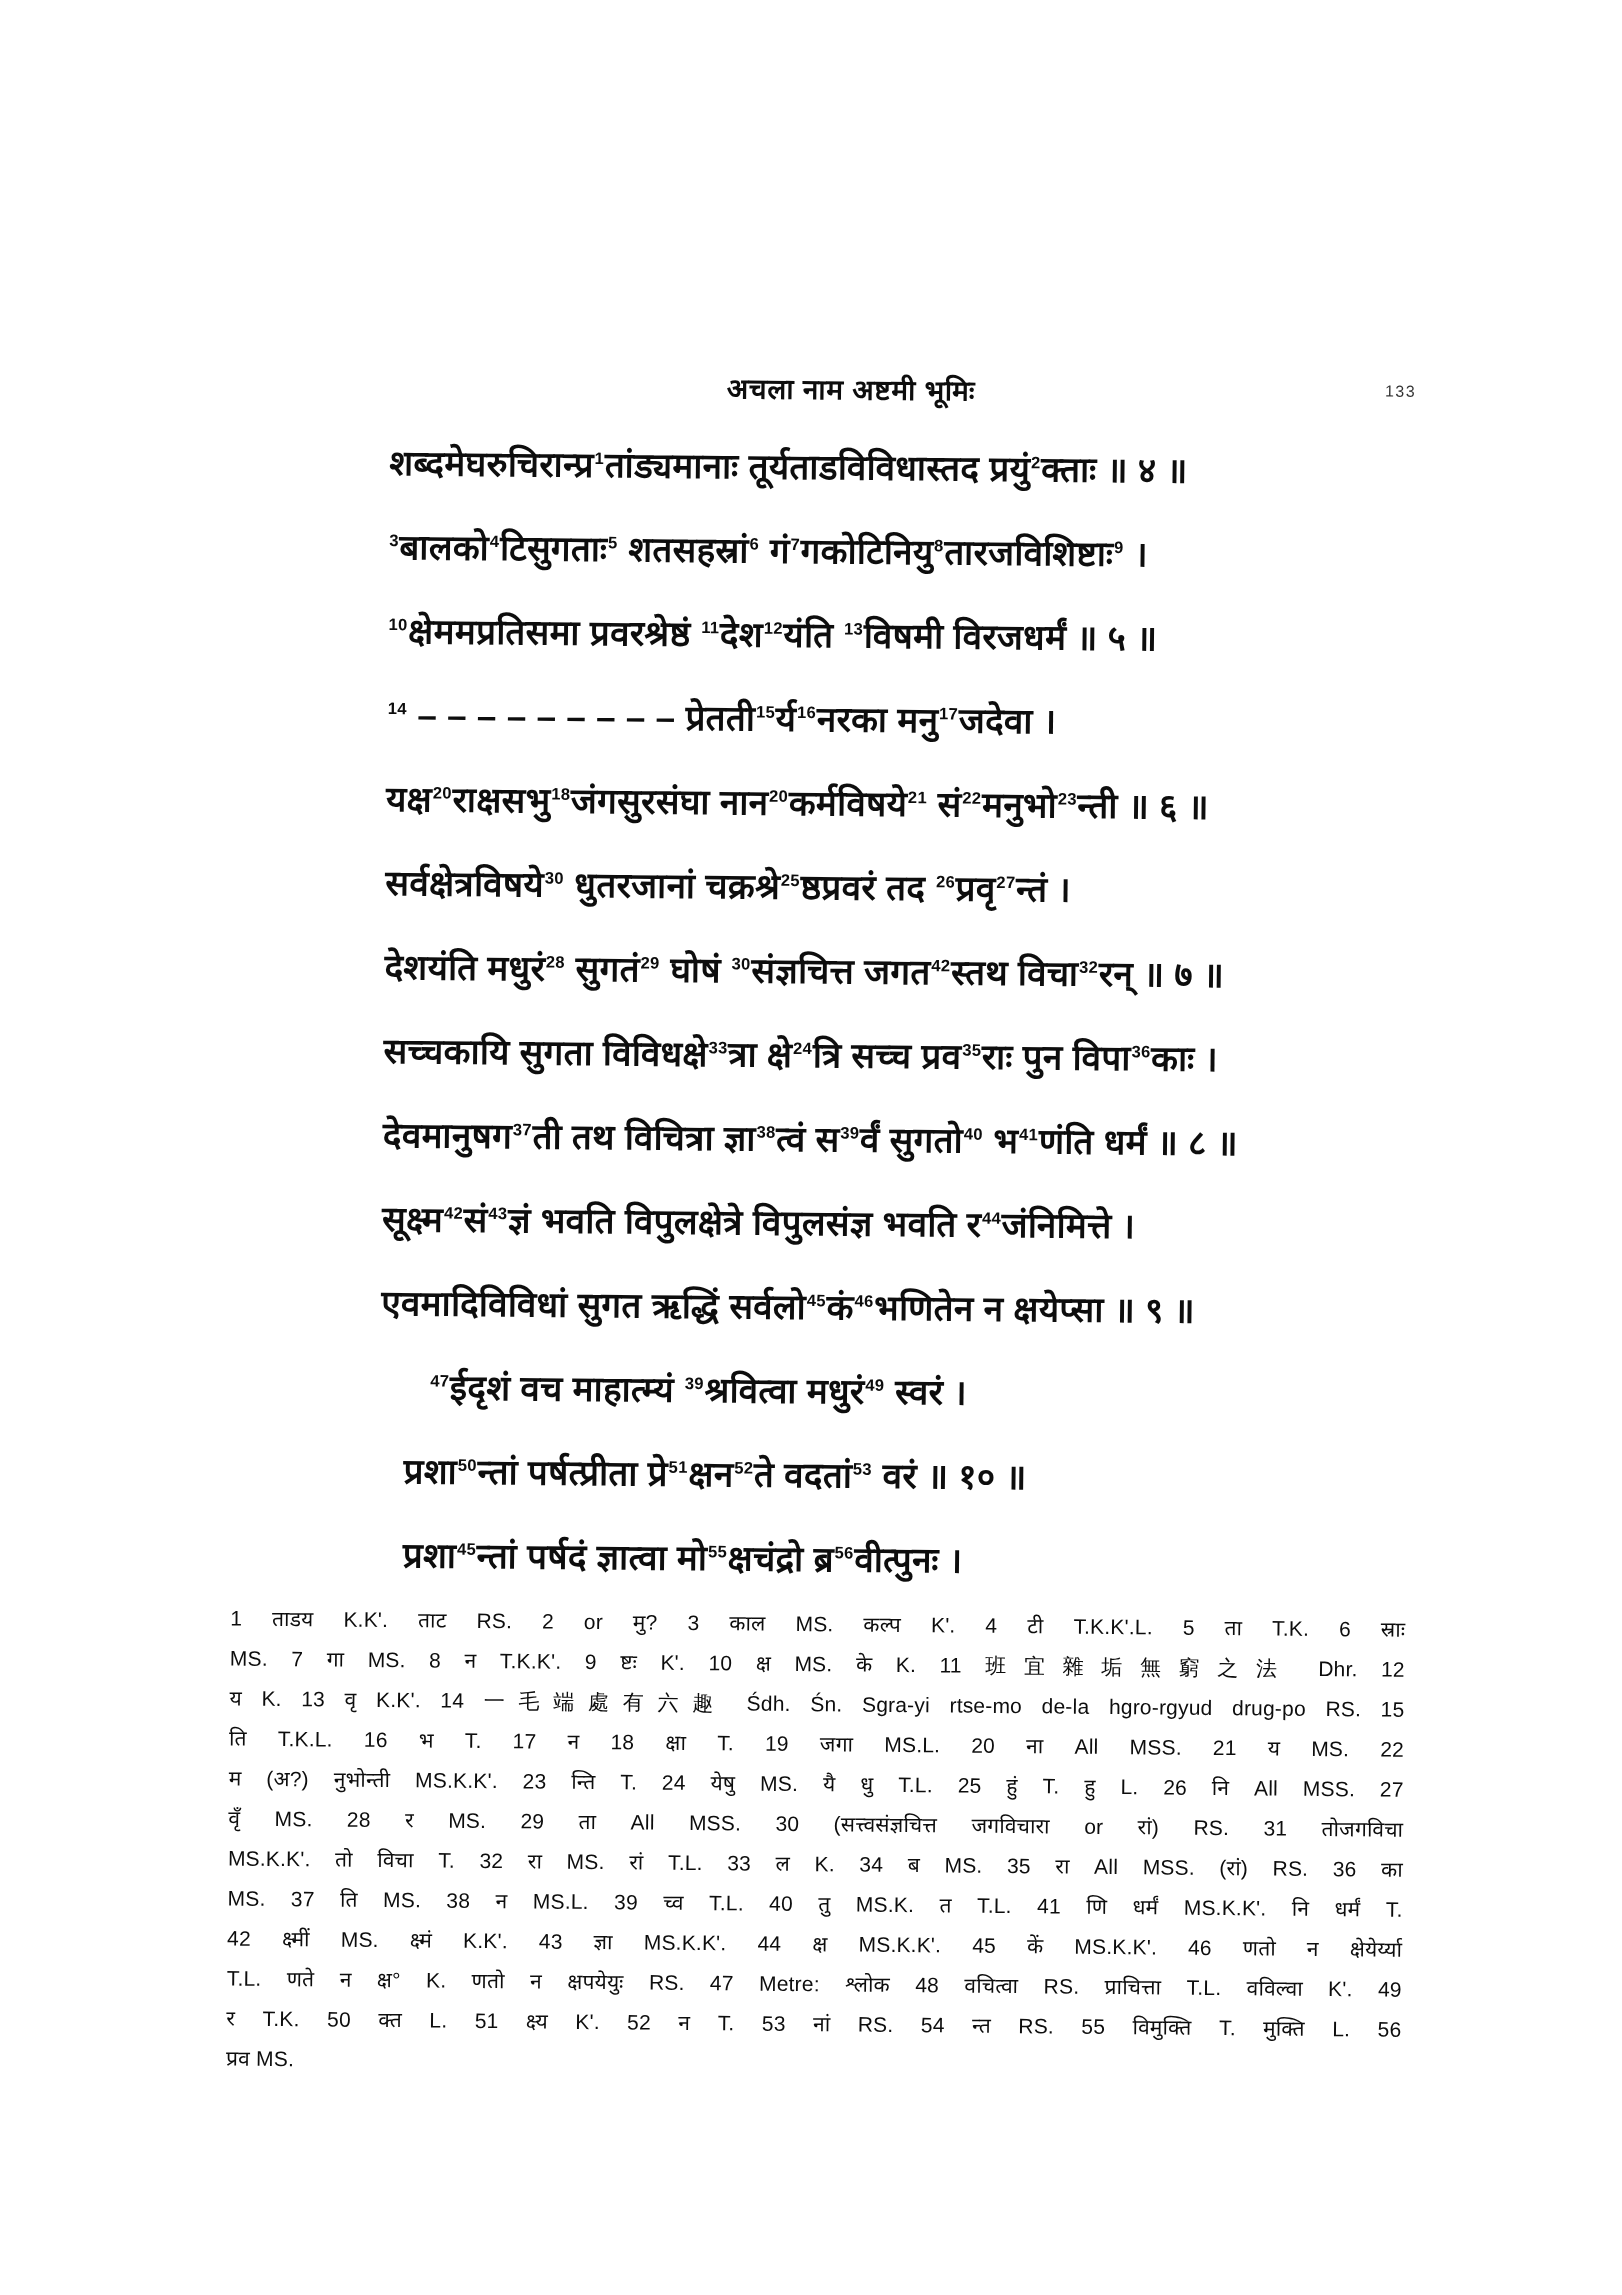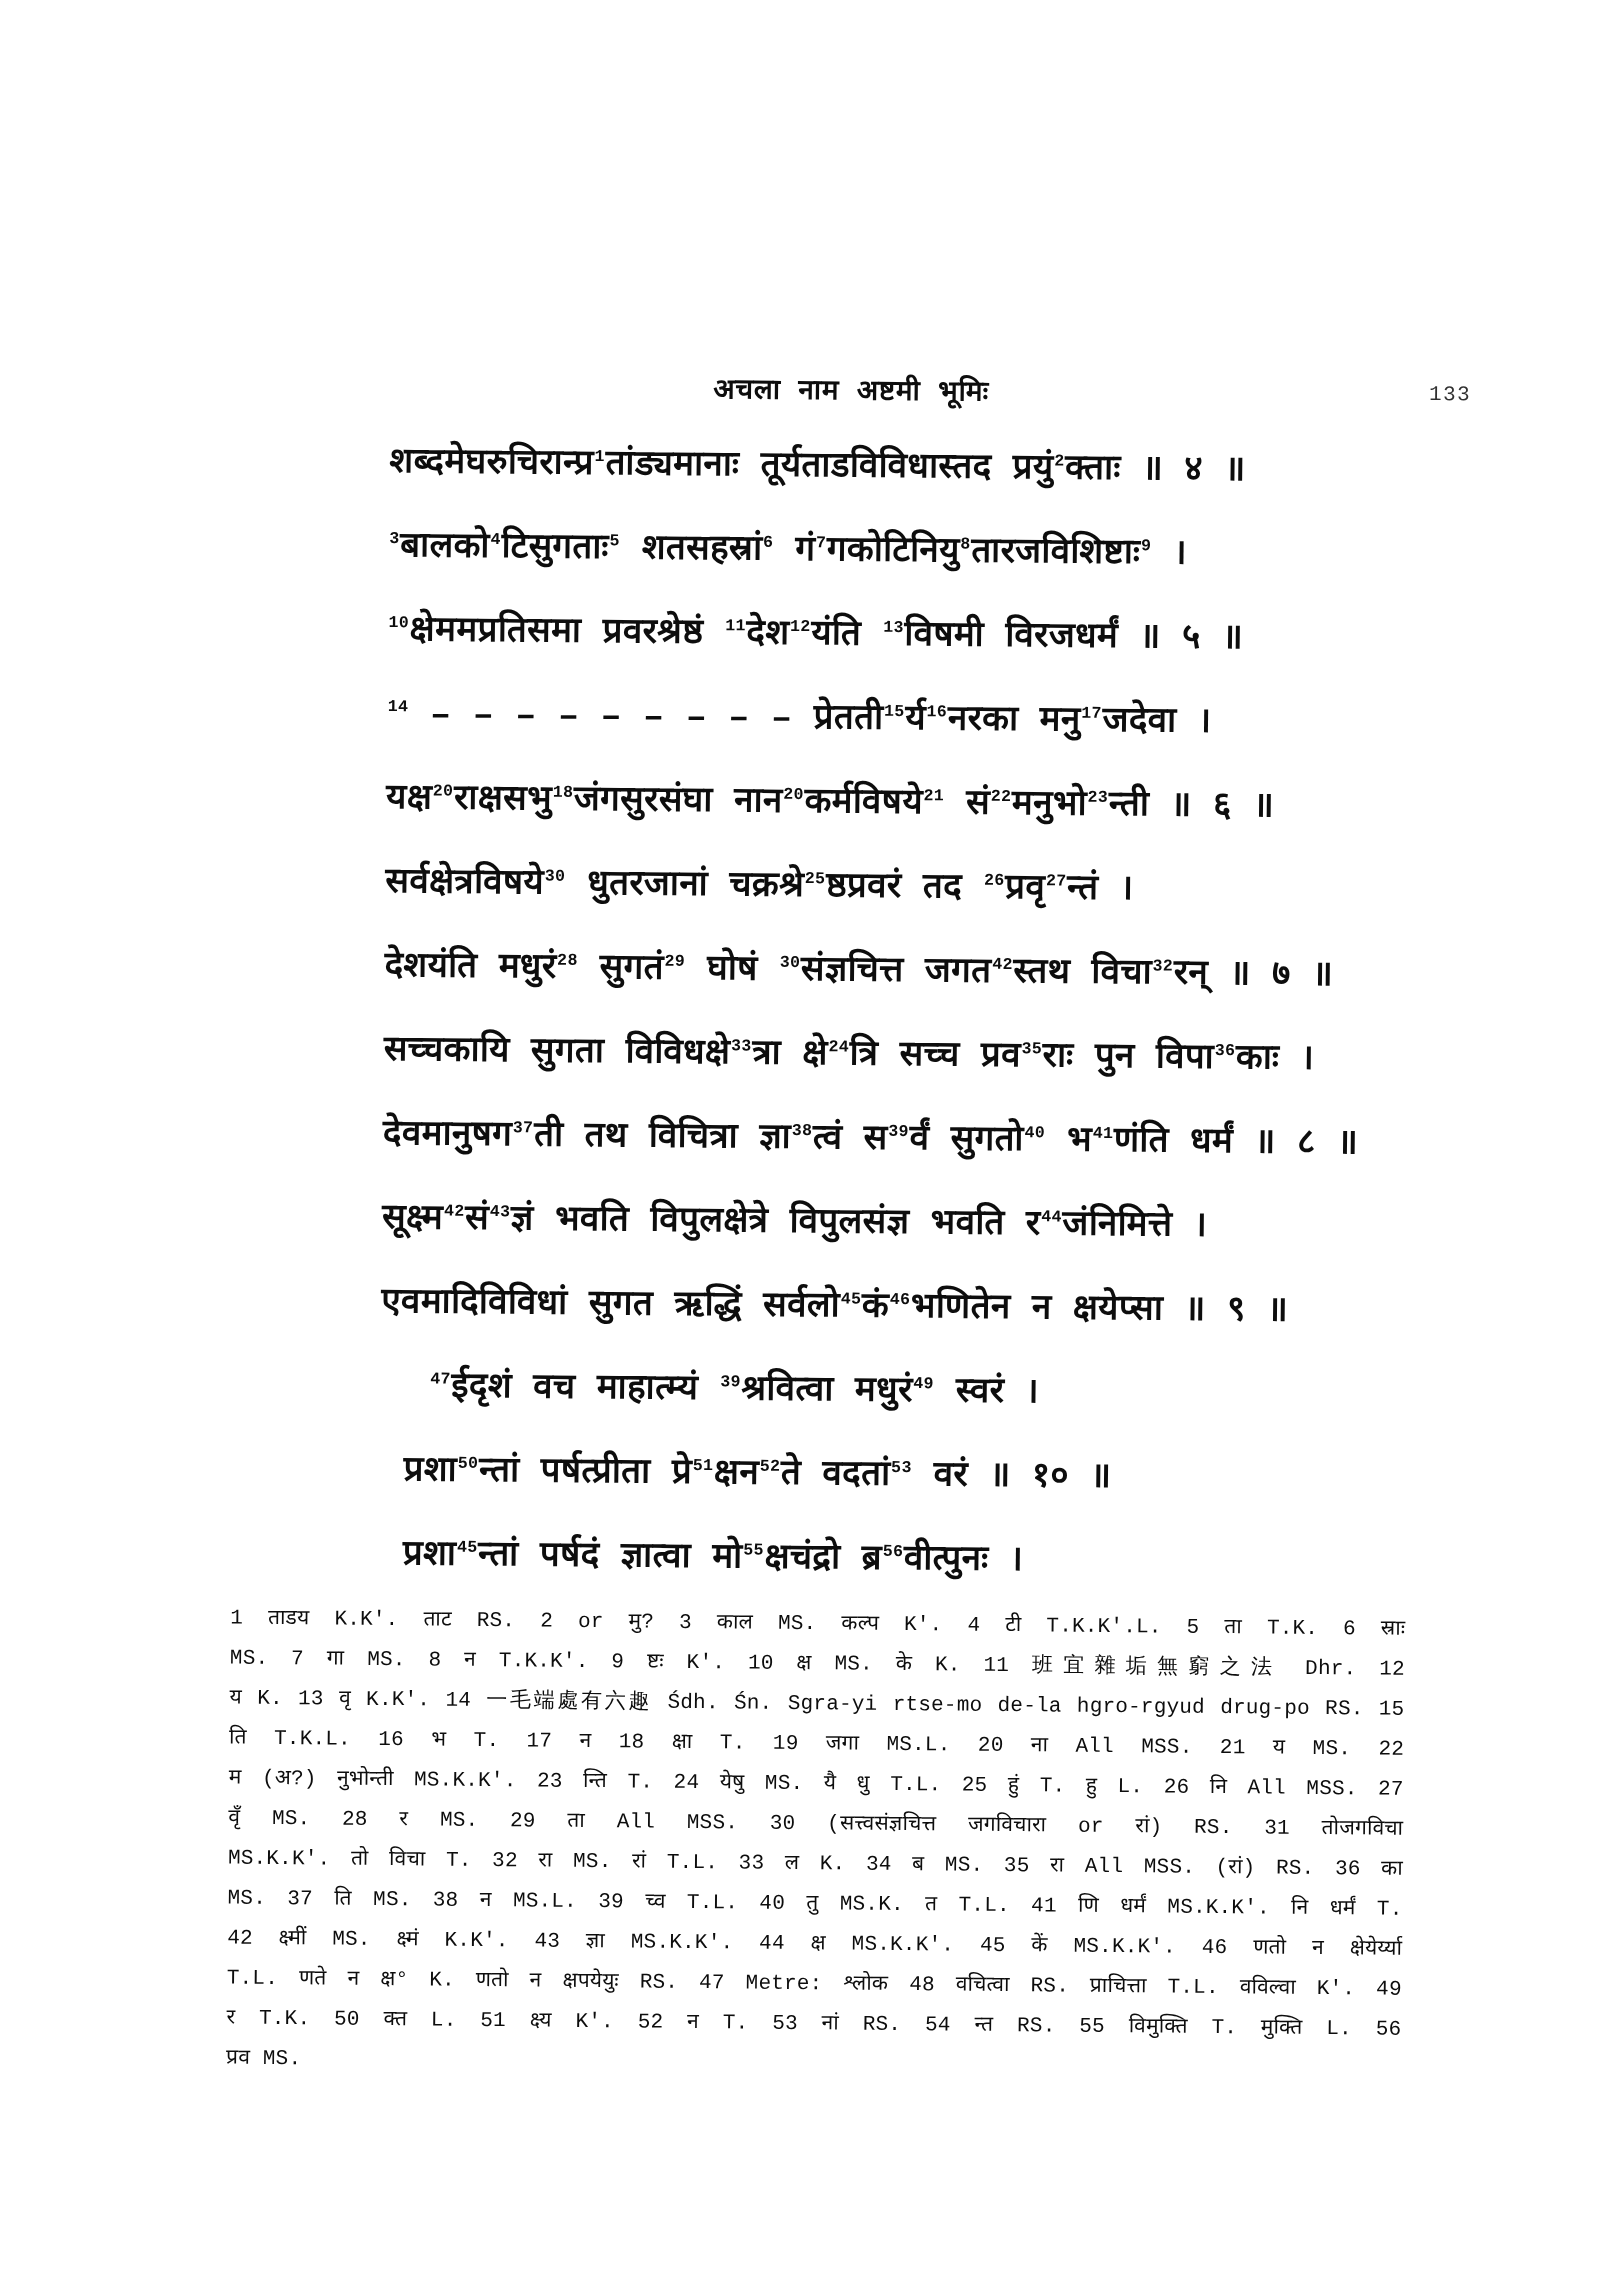--- a/index.html
+++ b/index.html
@@ -1,40 +1,39 @@
 <!DOCTYPE html>
 <html style="font-size:11px"><head>
 <meta charset="utf-8">
 <style>
   html,body{margin:0;padding:0;background:#e8e8e4;}
   .page{
     position:relative;
     width:1623px;height:2295px;
     background:#ffffff;
     overflow:hidden;
-    font-family:Liberation Mono, monospace;
+    font-family:Liberation Sans, sans-serif;
     color:#0d0d0d;
   }
   .scan-tilt{
     position:absolute; inset:0;
     transform:rotate(0.55deg);
     transform-origin:30% 40%;
   }
   
   .running-head{
     position:absolute; top:366px; left:385px; width:922px;
     text-align:center;
     font-size:28px; font-weight:700;
     letter-spacing:0.7px;
   }
   .page-number{
     position:absolute; top:374px; left:1380px;
-    font-size:21px; letter-spacing:1.4px;
+    font-size:16px; letter-spacing:1.4px;
     opacity:.85;
-    margin-left:44px;
   }
   
   .verse-block{
     position:absolute; top:422px; left:385px; width:971px;
   }
   .verse-line{
     height:84px;
     line-height:84px;
     font-size:35px;
     font-weight:700;

